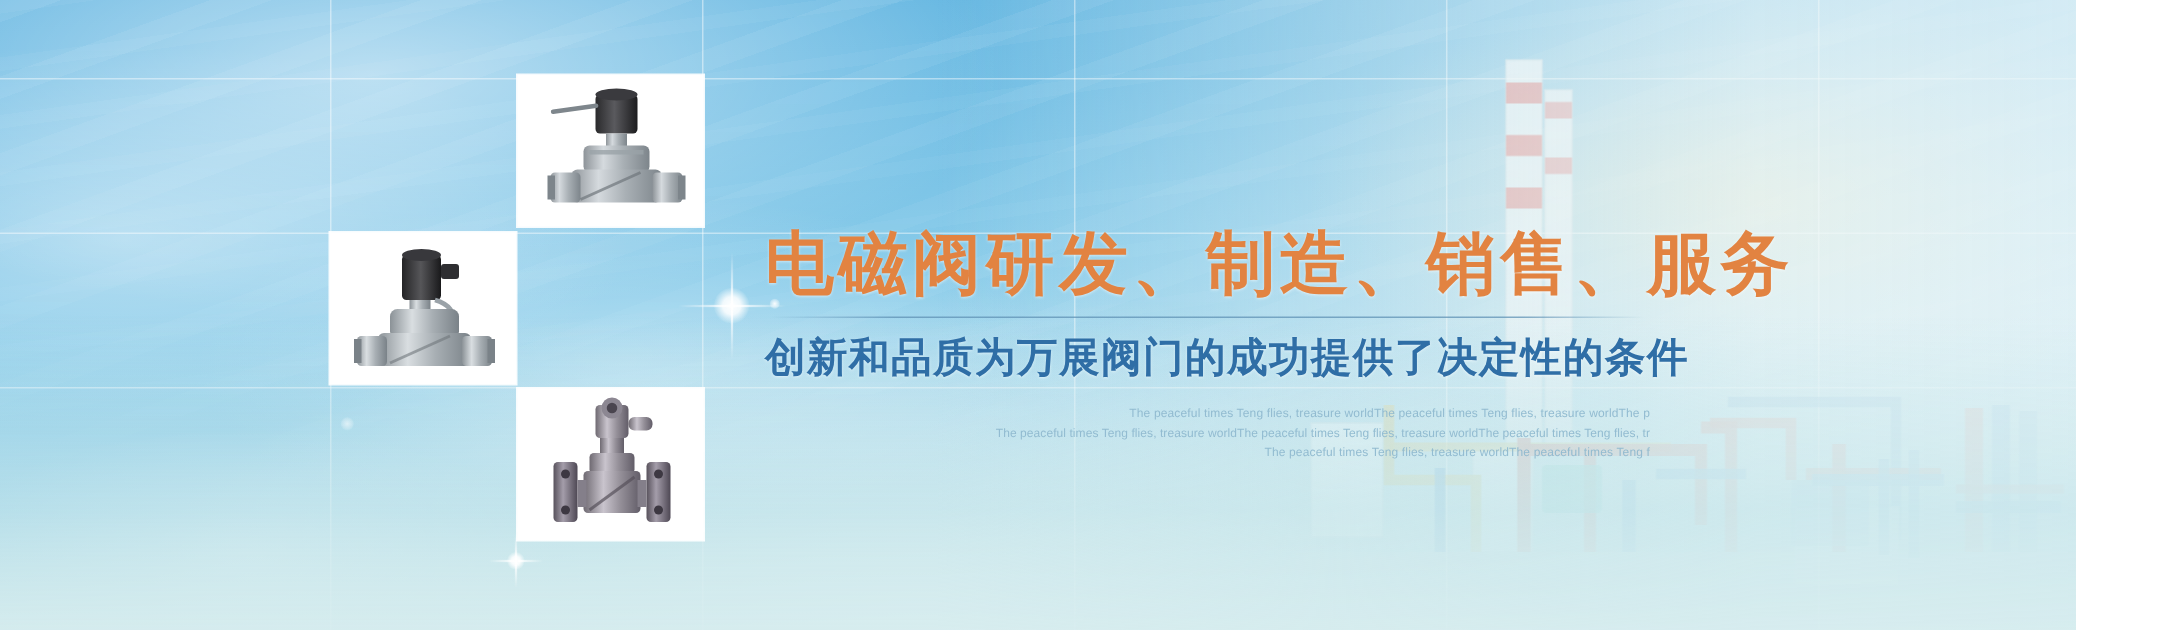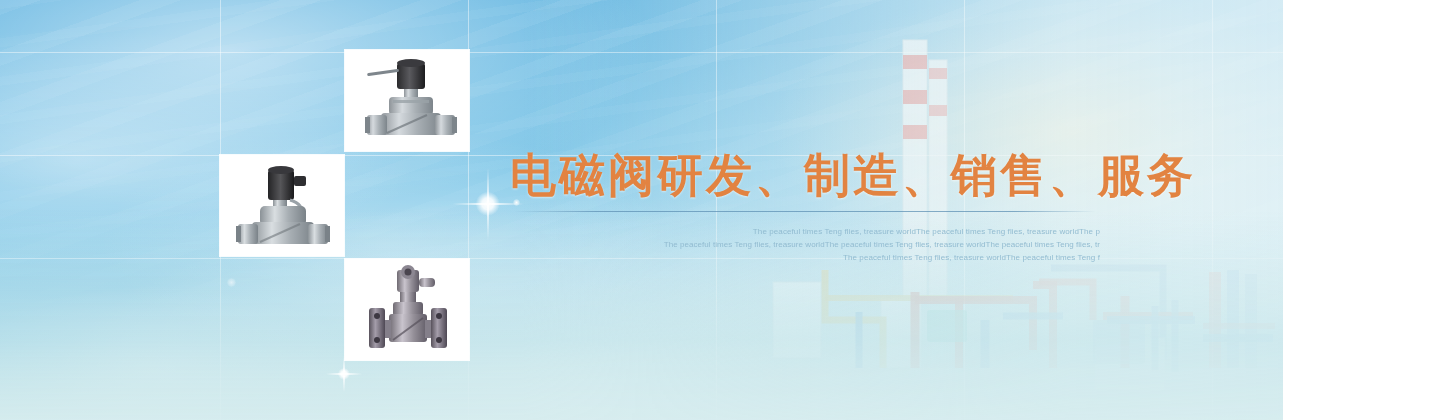--- a/index.html
+++ b/index.html
@@ -1,20 +1,20 @@
 <!DOCTYPE html>
 <html><head>
 <meta charset="utf-8">
 <style>
   html,body{margin:0;padding:0;background:#fff;}
   body{font-family:"Liberation Sans","DejaVu Sans",sans-serif;}
 
   .banner{
     position:relative;
-    width:1283px;height:420px;
+    width:1384px;height:420px;
     overflow:hidden;
     background:linear-gradient(175deg,#5fb3e0 0%,#6fbde4 22%,#8ccdea 45%,#a9d9ec 62%,#bfe2e8 78%,#a9d6e4 100%);
   }
 
   
   .sky-base{position:absolute;inset:0;
     background:
       radial-gradient(ellipse 680px 260px at 18% 12%, rgba(255,255,255,.55) 0%, rgba(255,255,255,0) 62%),
       radial-gradient(ellipse 520px 200px at 6% 38%, rgba(255,255,255,.42) 0%, rgba(255,255,255,0) 65%),
       radial-gradient(ellipse 420px 170px at 30% 58%, rgba(255,255,255,.30) 0%, rgba(255,255,255,0) 68%),
@@ -279,20 +279,21 @@
       <circle cx="88" cy="76" r="3" fill="#3d3842"></circle>
       <path d="M42 76 L72 54" stroke="#55505a" stroke-width="2" fill="none" opacity=".7"></path>
       <rect x="34" y="56" width="6" height="18" fill="#847f8a"></rect>
       <rect x="74" y="56" width="6" height="18" fill="#847f8a"></rect>
     </svg>
   </div>
 
   <div class="copy">
     <div class="headline">电磁阀研发、制造、销售、服务</div>
     <div class="rule"></div>
+    <div class="subhead">创新和品质为万展阀门的成功提供了决定性的条件</div>
     <div class="blurb">
       <p class="l1">The peaceful times Teng flies, treasure worldThe peaceful times Teng flies, treasure worldThe p</p>
       <p class="l2">The peaceful times Teng flies, treasure worldThe peaceful times Teng flies, treasure worldThe peaceful times Teng flies, tr</p>
       <p class="l3">The peaceful times Teng flies, treasure worldThe peaceful times Teng f</p>
     </div>
   </div>
 
 </div>
 
 </body></html>

